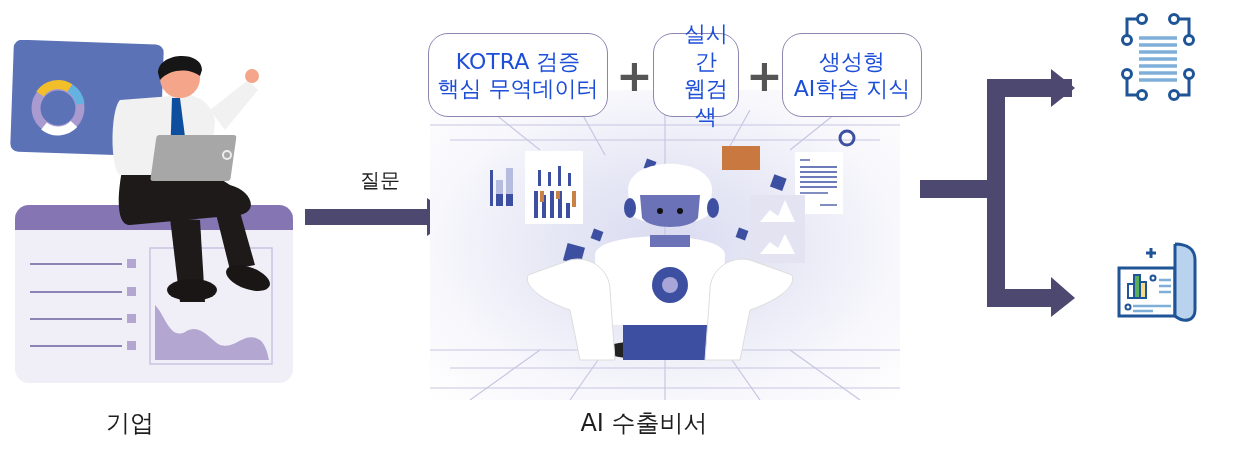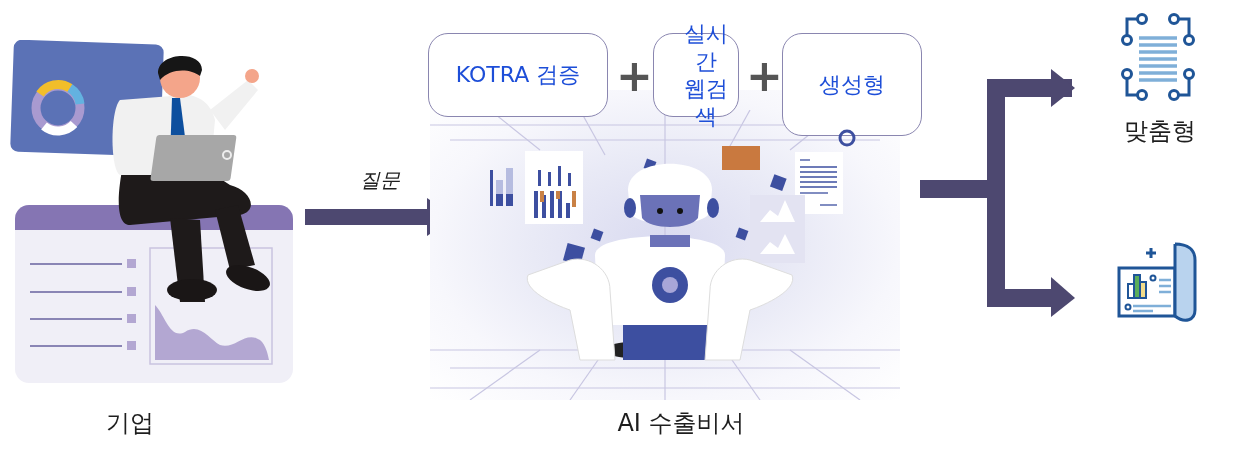--- a/index.html
+++ b/index.html
@@ -49,21 +49,21 @@
     <circle cx="242" cy="36" r="7" fill="#f4a58a"></circle>
     <polygon points="162,58 170,58 178,120 168,128 160,120" fill="#0d4f9e"></polygon>
     <circle cx="170" cy="38" r="20" fill="#f4a58a"></circle>
     <path d="M148 33 C148 12 192 10 192 30 L190 36 C180 28 160 28 150 40 Z" fill="#161616"></path>
     <rect x="160" y="95" width="80" height="46" rx="3" fill="#a7a7a7" transform="skewX(-8)"></rect>
     <circle cx="217" cy="115" r="4" fill="none" stroke="#eee" stroke-width="2"></circle>
   </svg>
 </div>
 <div class="label" style="left:90px;top:408px;width:80px;">기업</div>
 
-<div class="label" style="left:345px;top:168px;width:70px;font-size:20px;font-style:italic;">질문</div>
+<div class="label" style="left:345px;top:168px;width:70px;font-size:20px;">질문</div>
 <svg class="abs" style="left:305px;top:198px;" width="150" height="40" viewBox="0 0 150 40">
   <rect x="0" y="11" width="122" height="16" fill="#4d4870"></rect>
   <polygon points="122,0 150,19 122,38" fill="#4d4870"></polygon>
 </svg>
 
 <div class="glow"></div>
 <svg class="abs" style="left:430px;top:110px;" width="470" height="290" viewBox="0 0 470 290">
   <g stroke="#c8c6e2" stroke-width="1.2" fill="none">
     <line x1="0" y1="15" x2="470" y2="15"></line>
       <line x1="20" y1="30" x2="450" y2="30"></line>
@@ -78,33 +78,35 @@
     <line x1="175" y1="240" x2="140" y2="290"></line>
       <line x1="295" y1="240" x2="330" y2="290"></line>
     <line x1="110" y1="240" x2="40" y2="290"></line>
       <line x1="360" y1="240" x2="430" y2="290"></line>
   </g>
 </svg>
 
 <div class="src-box" style="left:428px;top:33px;width:180px;height:84px;">
   <div>
       <div>KOTRA 검증</div>
+      <div>핵심 무역데이터</div>
     </div>
 </div>
 <div class="plus" style="left:616px;top:54px;">+</div>
 <div class="src-box" style="left:653px;top:33px;width:86px;height:84px;padding-left:20px;">
   <div>
       <div>실시간</div>
       <div>웹검색</div>
     </div>
 </div>
 <div class="plus" style="left:746px;top:54px;">+</div>
-<div class="src-box" style="left:782px;top:33px;width:140px;height:103px;">
+<div class="src-box" style="left:782px;top:33px;width:140px;height:84px;">
   <div>
       <div>생성형</div>
+      <div>AI학습 지식</div>
     </div>
 </div>
 
 <div class="abs" style="left:460px;top:120px;width:400px;height:280px;">
   <svg width="400" height="280" viewBox="0 0 400 280">
 
     <g fill="#3d4fa0">
         <rect x="30" y="50" width="3" height="36"></rect>
         <rect x="36" y="74" width="7" height="12"></rect>
         <rect x="46" y="74" width="7" height="12"></rect>
@@ -163,21 +165,21 @@
     <path d="M168 70 C168 35 252 35 252 70 L250 92 C245 108 175 108 170 92 Z" fill="#fff"></path>
     <path d="M180 75 L240 75 L238 98 C230 110 190 110 182 98 Z" fill="#6b72b8"></path>
     <circle cx="200" cy="91" r="3" fill="#111"></circle>
       <circle cx="220" cy="91" r="3" fill="#111"></circle>
     <ellipse cx="170" cy="88" rx="6" ry="10" fill="#3d4fa0"></ellipse>
       <ellipse cx="253" cy="88" rx="6" ry="10" fill="#3d4fa0"></ellipse>
     <path d="M110 140 C130 135 150 150 150 170 L155 240 L120 240 L110 190 C95 185 62 170 68 155 Z" fill="#fff" stroke="#ddd"></path>
     <path d="M290 140 C270 135 250 150 250 170 L245 240 L280 240 L290 190 C305 185 338 170 332 155 Z" fill="#fff" stroke="#ddd"></path>
   </svg>
 </div>
-<div class="label" style="left:586px;top:408px;width:190px;">AI 수출비서</div>
+<div class="label" style="left:549px;top:408px;width:190px;">AI 수출비서</div>
 
 <svg class="abs" style="left:920px;top:65px;" width="155" height="260" viewBox="0 0 155 260">
   <rect x="0" y="115" width="67" height="18" fill="#4d4870"></rect>
   <rect x="67" y="14" width="18" height="228" fill="#4d4870"></rect>
   <rect x="67" y="14" width="85" height="18" fill="#4d4870" transform="translate(0,0)"></rect>
   <polygon points="131,4 155,23 131,42" fill="#4d4870"></polygon>
   <rect x="67" y="224" width="65" height="18" fill="#4d4870"></rect>
   <polygon points="131,212 155,233 131,252" fill="#4d4870"></polygon>
 </svg>
 
@@ -200,21 +202,20 @@
     <line x1="26" y1="26" x2="64" y2="26"></line>
       <line x1="26" y1="33" x2="64" y2="33"></line>
       <line x1="26" y1="40" x2="64" y2="40"></line>
       <line x1="26" y1="47" x2="64" y2="47"></line>
       <line x1="26" y1="54" x2="64" y2="54"></line>
       <line x1="26" y1="61" x2="64" y2="61"></line>
       <line x1="26" y1="68" x2="64" y2="68"></line>
   </g>
 </svg>
 <div class="label" style="left:1070px;top:116px;width:180px;">
-  <div>맞춤형</div>
 </div>
 
 <svg class="abs" style="left:1113px;top:238px;" width="90" height="90" viewBox="0 0 90 90">
   <path d="M6 30 H62 V78 H6 Z" fill="#fff" stroke="#1f5597" stroke-width="3"></path>
   <path d="M62 6 C75 6 82 12 82 22 V72 C82 82 72 86 62 78 V6" fill="#b9d3ee" stroke="#1f5597" stroke-width="3"></path>
   <path d="M38 10 V20 M33 15 H43" stroke="#1f5597" stroke-width="3"></path>
   <rect x="15" y="46" width="6" height="14" fill="#fff" stroke="#1f5597" stroke-width="2"></rect>
   <rect x="21" y="37" width="6" height="23" fill="#5aad5a" stroke="#1f5597" stroke-width="2"></rect>
   <rect x="27" y="44" width="6" height="16" fill="#f2dc8a" stroke="#1f5597" stroke-width="2"></rect>
   <circle cx="40" cy="40" r="2.5" fill="none" stroke="#1f5597" stroke-width="2"></circle>

